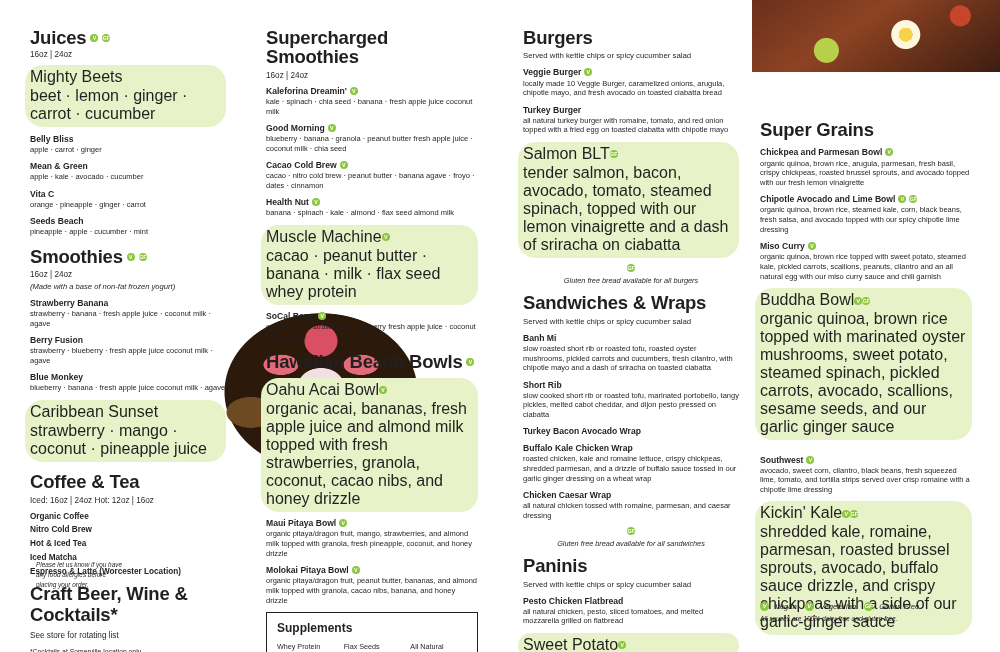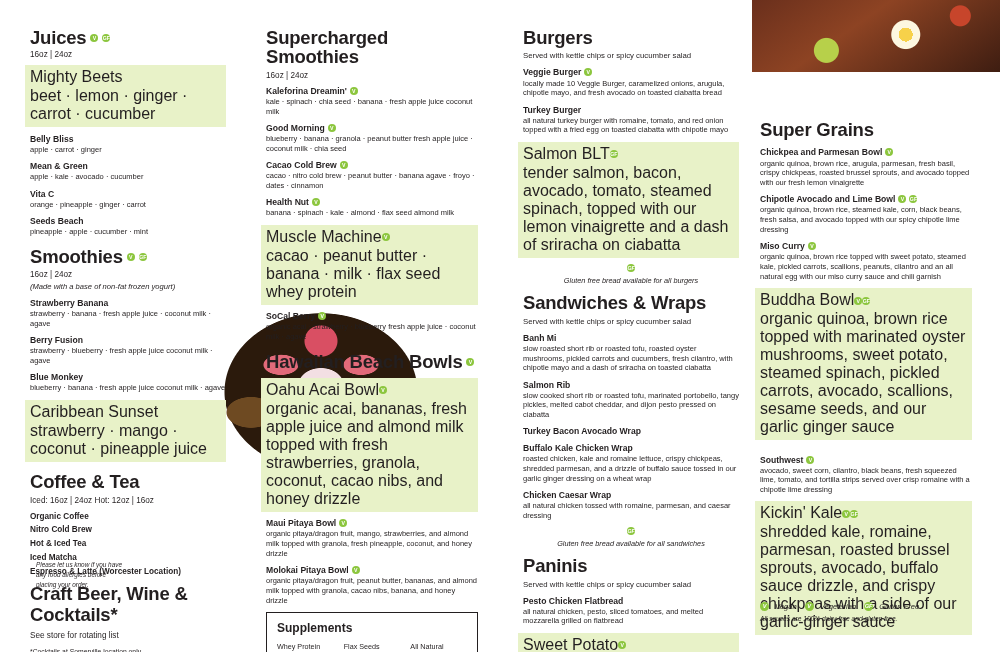--- a/index.html
+++ b/index.html
@@ -45,21 +45,21 @@
   .sizes{font-size:8.2px;margin:0 0 6px 0;color:#231f20;}
   .note-italic{font-size:7.6px;font-style:italic;margin:-3px 0 7px 0;}
   .hdr-row{display:flex;align-items:center;gap:4px;margin-bottom:3px;}
   .hdr-row h1.section{margin-bottom:0;}
 
   .item{margin-bottom:6.5px;}
   .item .nm{font-size:8.6px;font-weight:700;line-height:1.18;display:flex;align-items:center;flex-wrap:wrap;gap:3px;}
   .item .ds{font-size:7.5px;line-height:1.30;margin-top:1px;color:#231f20;}
   .plain{font-size:8.2px;line-height:1.45;}
 
-  .hl{background:#e8f2c8;padding:3px 5px 4px 5px;margin:0 0 6.5px -5px;}
+  .hl{background:#e8f2c8;padding:3px 5px 4px 5px;margin:0 0 6.5px -5px;border-radius:18px;}
   .hl .ds{margin-top:1px;}
 
   .serve{font-size:7.8px;margin:0 0 7px 0;}
   .gf-note{font-size:7.3px;font-style:italic;display:flex;align-items:center;gap:4px;margin:5px 0 8px 0;flex-direction:column;}
 
   
   .badge{
     display:inline-block;width:8px;height:8px;border-radius:50%;
     background:#8cc63e;color:#fff;font-size:5.2px;line-height:8px;
     text-align:center;font-weight:700;vertical-align:middle;flex:0 0 auto;
@@ -296,21 +296,21 @@
     <div class="serve">Served with kettle chips or spicy cucumber salad</div>
 
     <div class="item">
       <div class="nm">
           <span>Banh Mi</span>
         </div>
       <div class="ds">slow roasted short rib or roasted tofu, roasted oyster mushrooms, pickled carrots and cucumbers, fresh cilantro, with chipotle mayo and a dash of sriracha on toasted ciabatta</div>
     </div>
     <div class="item">
       <div class="nm">
-          <span>Salmon Rib</span>
+          <span>Short Rib</span>
         </div>
       <div class="ds">slow cooked short rib or roasted tofu, marinated portobello, tangy pickles, melted cabot cheddar, and dijon pesto pressed on ciabatta</div>
     </div>
     <div class="item">
       <div class="nm">
           <span>Turkey Bacon Avocado Wrap</span>
         </div>
     </div>
     <div class="item">
       <div class="nm">

